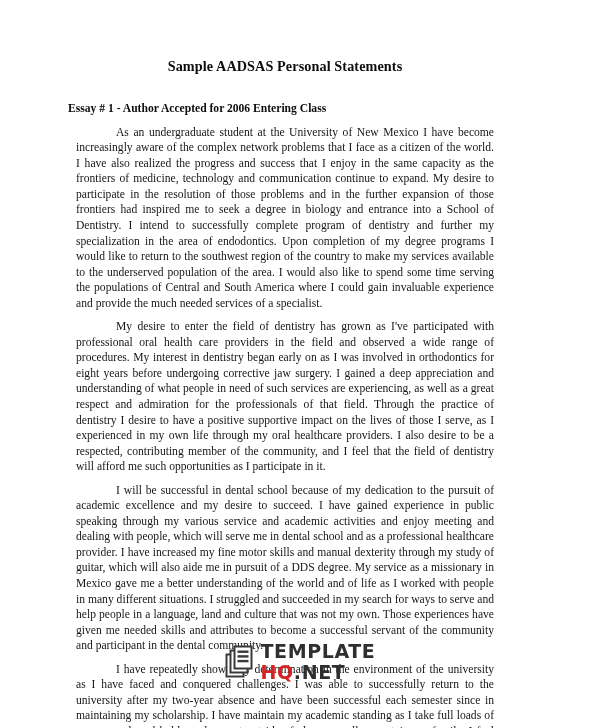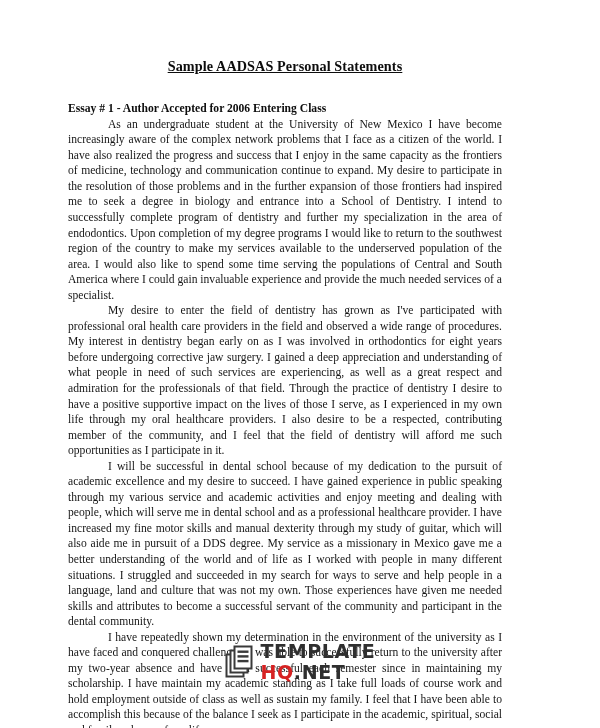--- a/index.html
+++ b/index.html
@@ -33,39 +33,38 @@
   }
 
   .doc-title {
     font-size: 14.2px;
     font-weight: bold;
     text-align: center;
     letter-spacing: 0.1px;
     margin: 0 0 26px 0;
     line-height: 1.2;
     color: #0d0d0d;
-    text-decoration: underline;
   }
 
   .essay-heading {
     font-size: 11.6px;
     font-weight: bold;
     text-underline-offset: 1.5px;
     margin: 0 0 0 0;
     line-height: 1.35;
     color: #0d0d0d;
   }
 
   .para {
     font-size: 11.6px;
     line-height: 15.55px;
     text-align: justify;
     text-justify: inter-word;
     text-indent: 40px;
-    margin: 0;
+    margin: 8px;
     color: #161616;
     hyphens: none;
   }
 
   
   .watermark {
     position: absolute;
     left: 0;
     right: 0;
     top: 642px;

